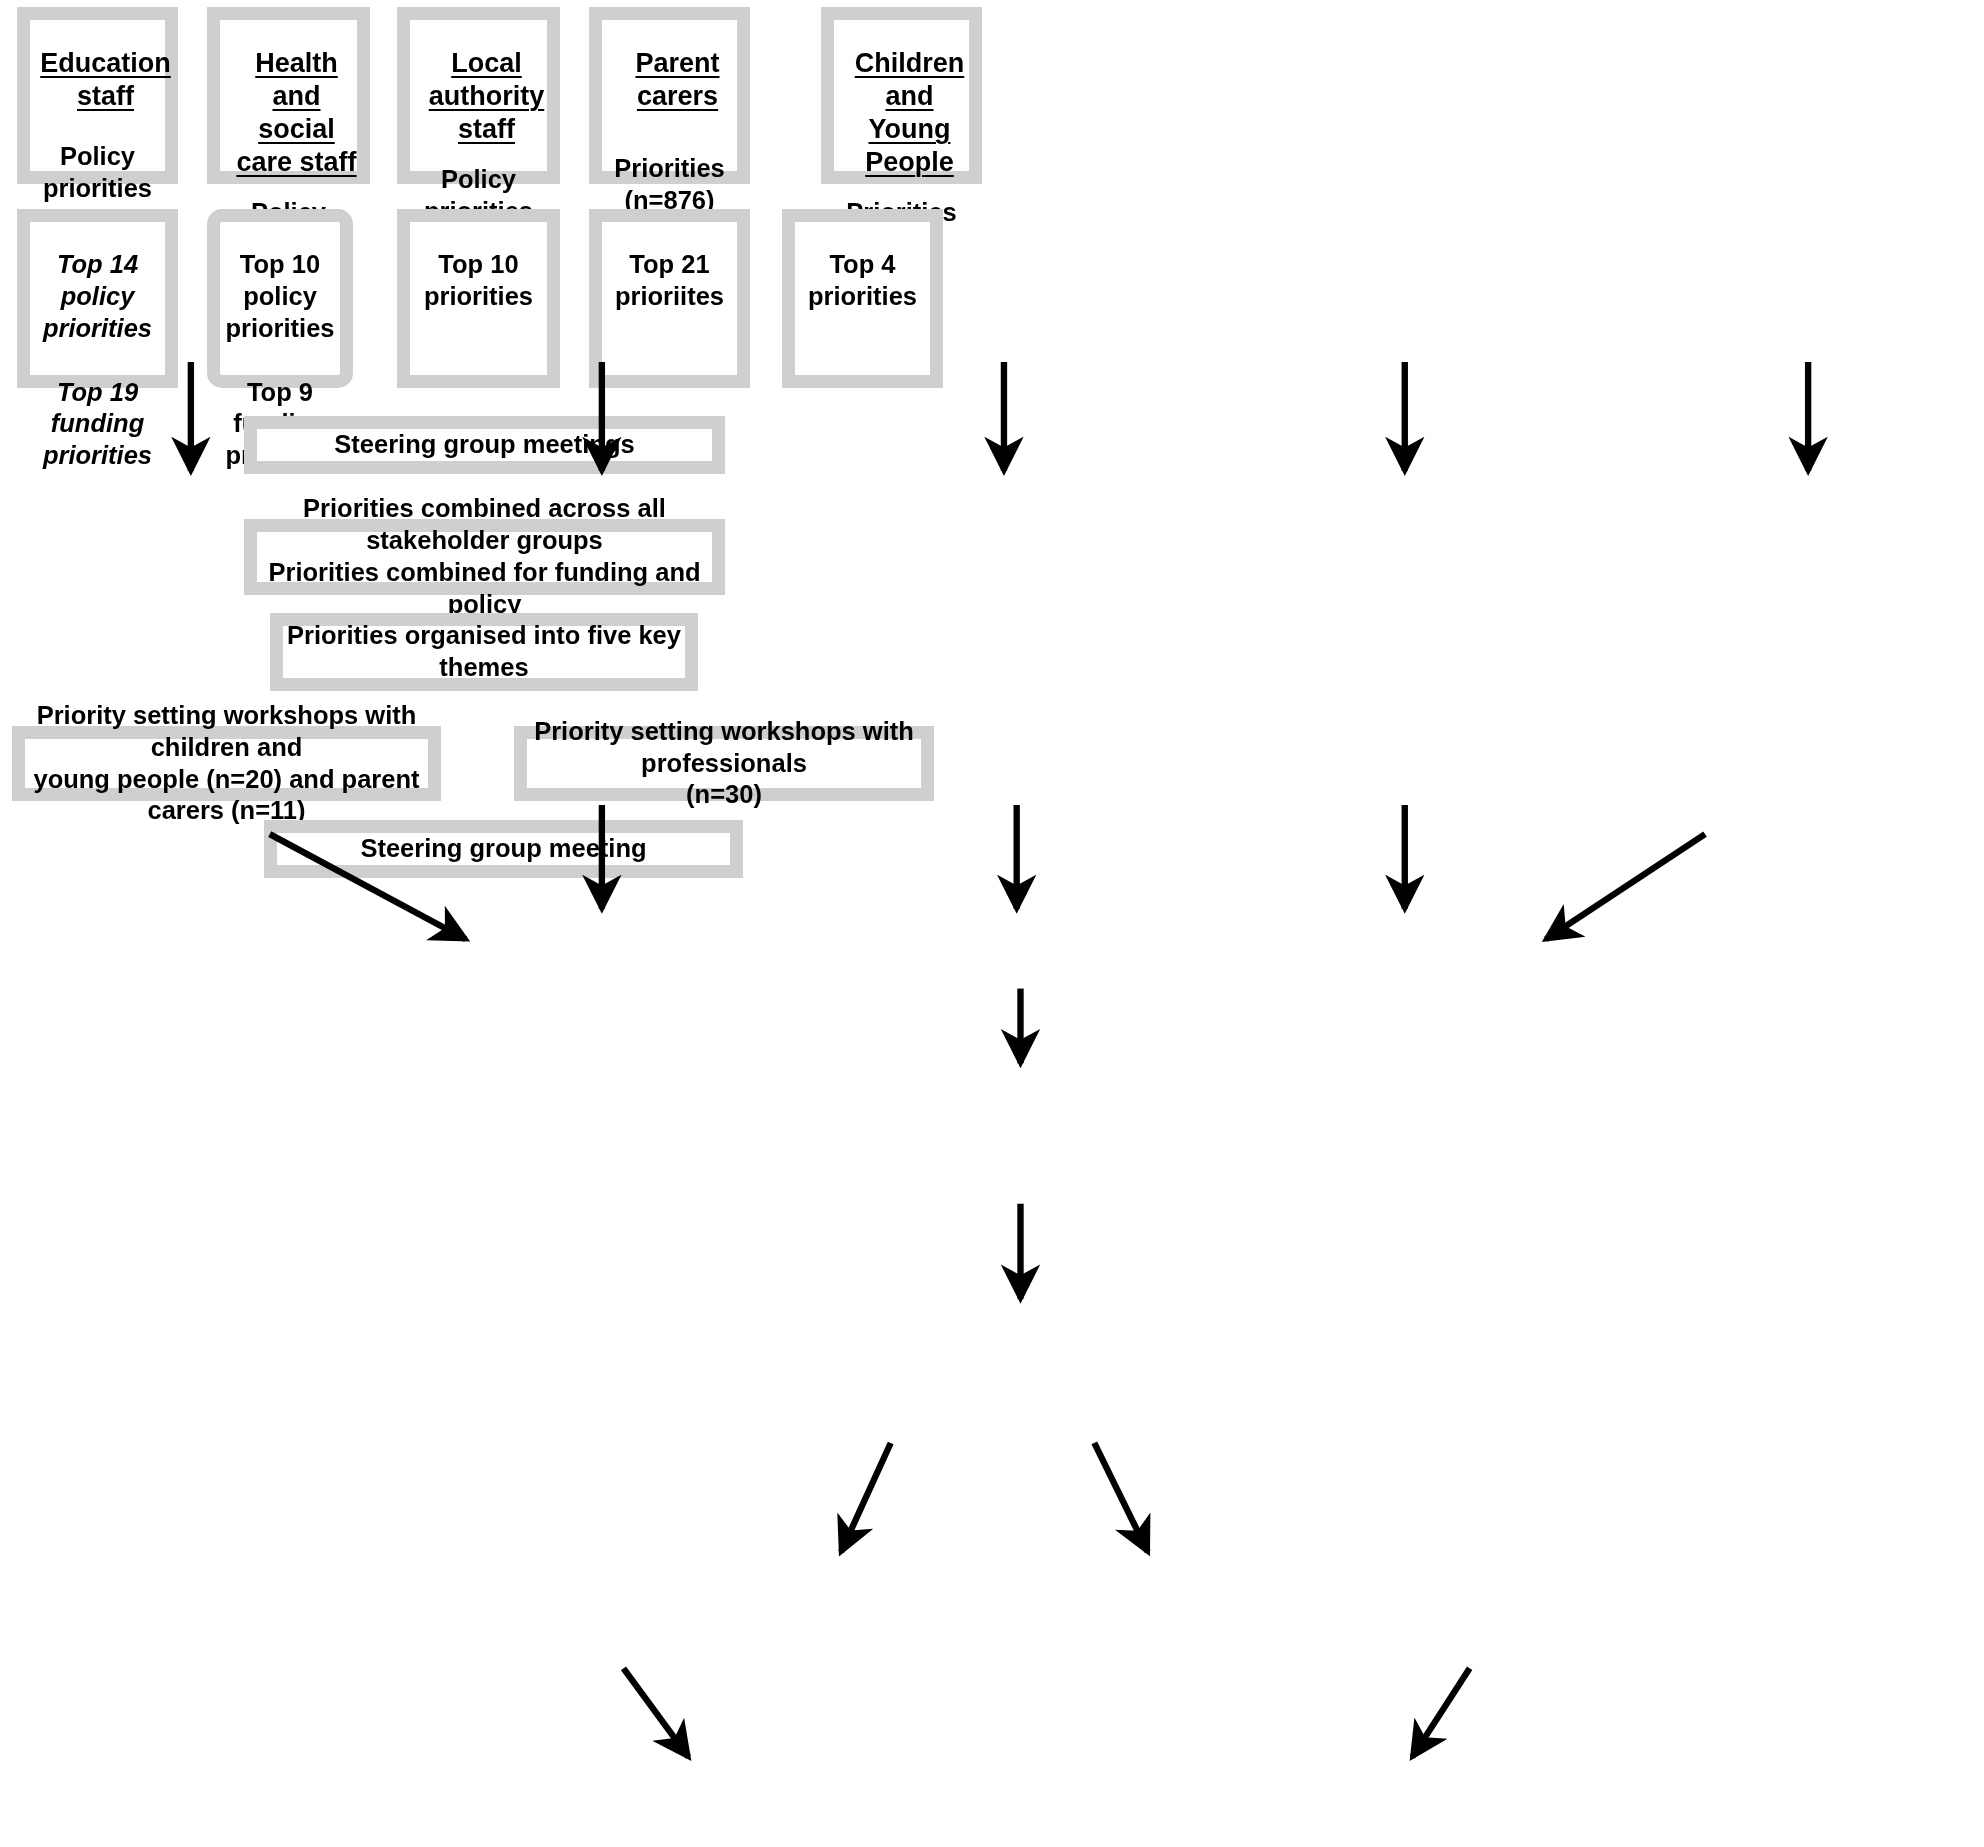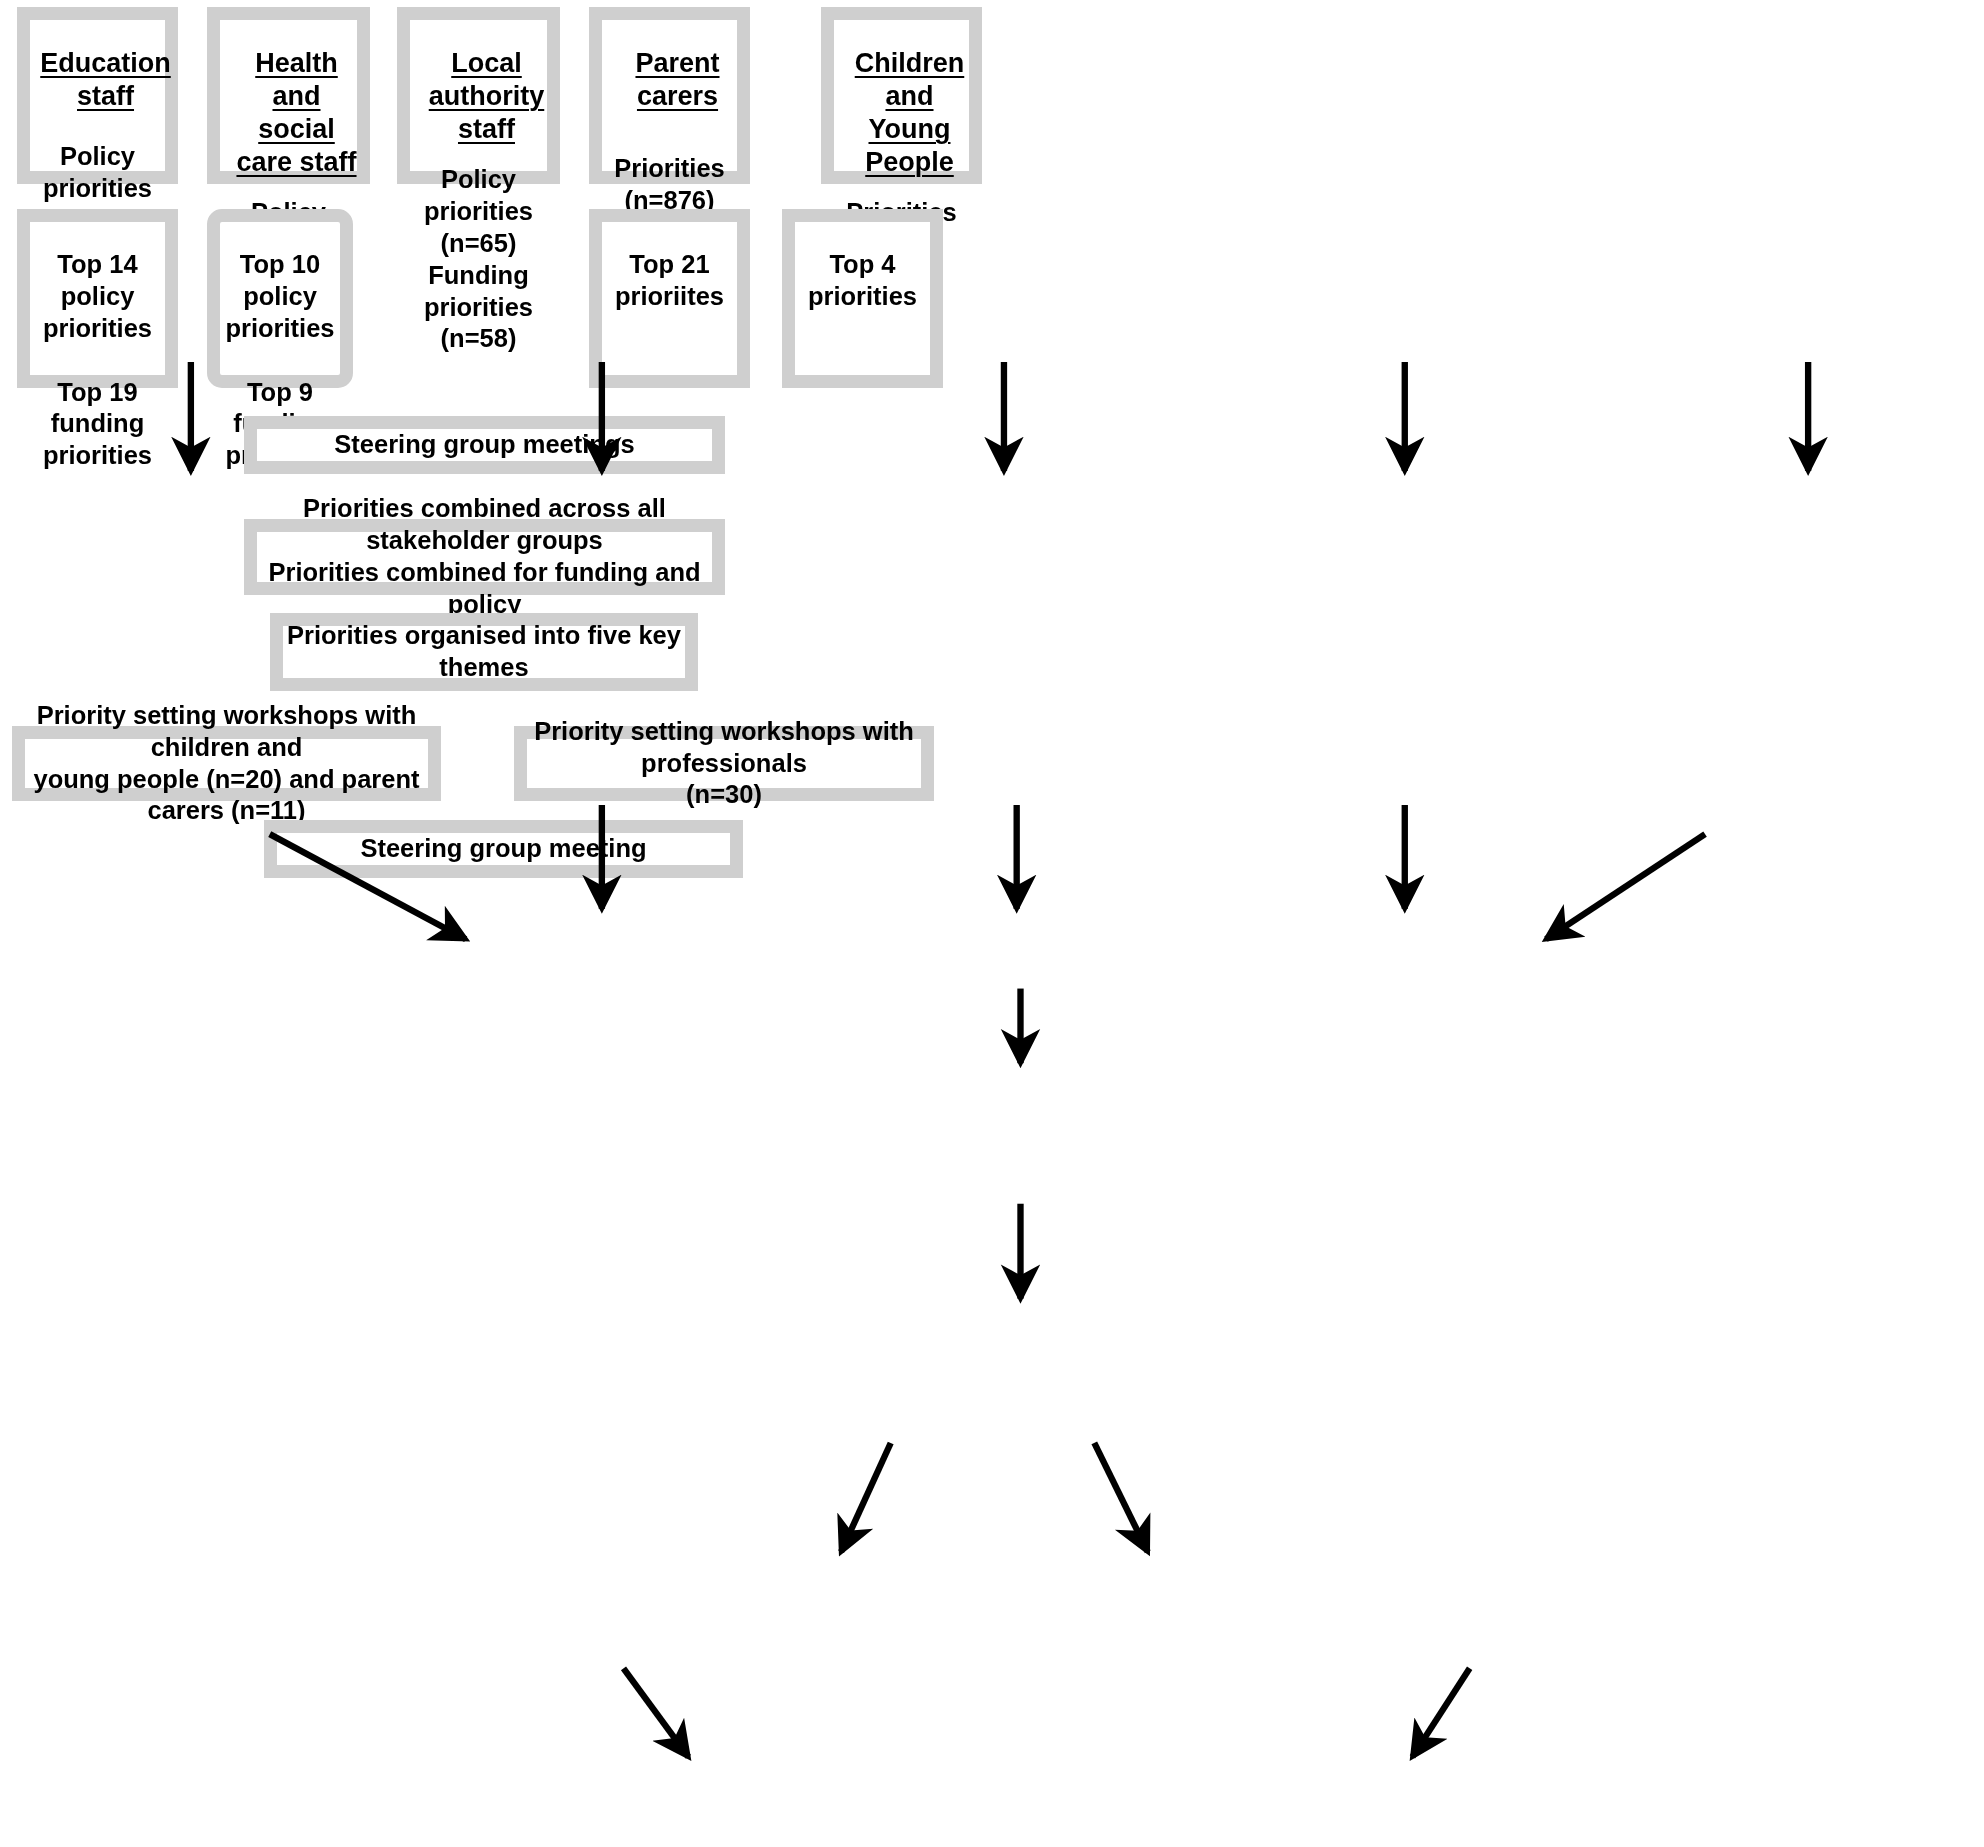--- a/index.html
+++ b/index.html
@@ -104,36 +104,39 @@
 (n=876)</div>
   </div>
 
   <div class="node" style="left:782px; top:7.3px; width:161px; height:177px;margin-left:39px;">
     <div class="node-title f44 stack-title">Children and
 Young People</div>
     <div class="node-body f42 stack-gap-sm">Priorities
 (n=36)</div>
   </div>
 
-  <div class="node" style="left:17px; top:209px; width:161px; height:179px;">
+  <div class="node" style="left:17px; top:209px; width:161px; height:179px;font-style:italic;">
     <div class="node-body f42 stack-title">Top 14 policy
 priorities
 
 Top 19 funding
 priorities</div>
   </div>
 
   <div class="node" style="left:207px; top:209px; width:146px; height:179px;border-radius:15px;">
     <div class="node-body f42 stack-title">Top 10 policy
 priorities
 
 Top 9 funding
 priorities</div>
   </div>
 
+  <div class="node" style="left:397px; top:209px; width:163px; height:179px;">
+    <div class="node-body f42 stack-title">Top 10 priorities</div>
+  </div>
 
   <div class="node" style="left:589px; top:209px; width:161px; height:179px;">
     <div class="node-body f42 stack-title">Top 21 prioriites</div>
   </div>
 
   <div class="node" style="left:782px; top:209px; width:161px; height:179px;">
     <div class="node-body f42 stack-title">Top 4 priorities</div>
   </div>
 
   <div class="node center-v" style="left:244px; top:416px; width:481px; height:58px;">

